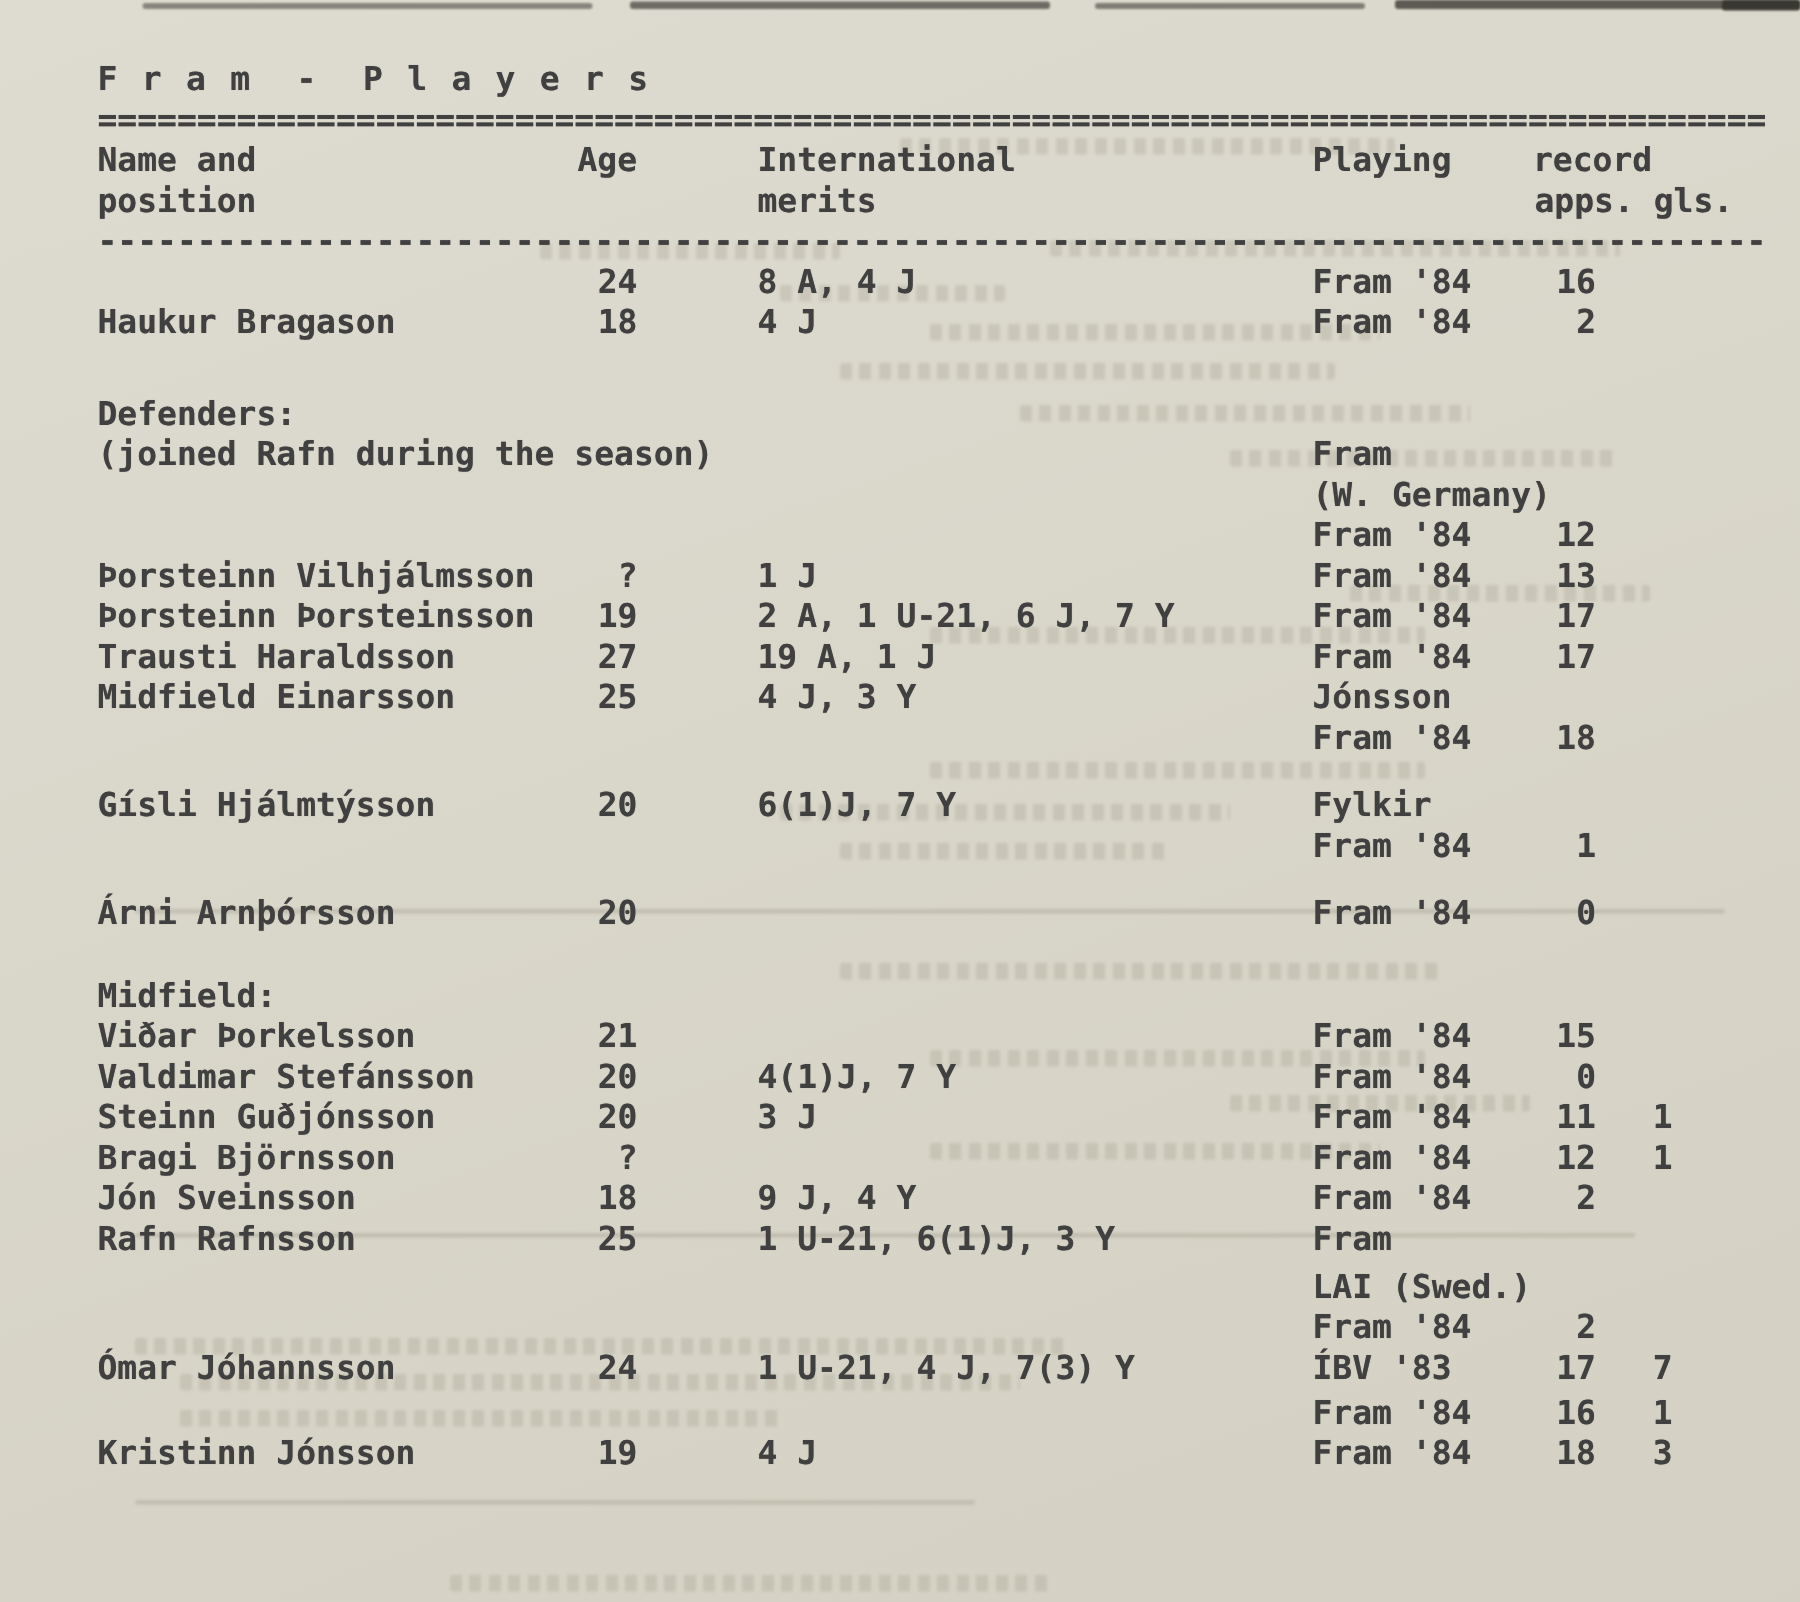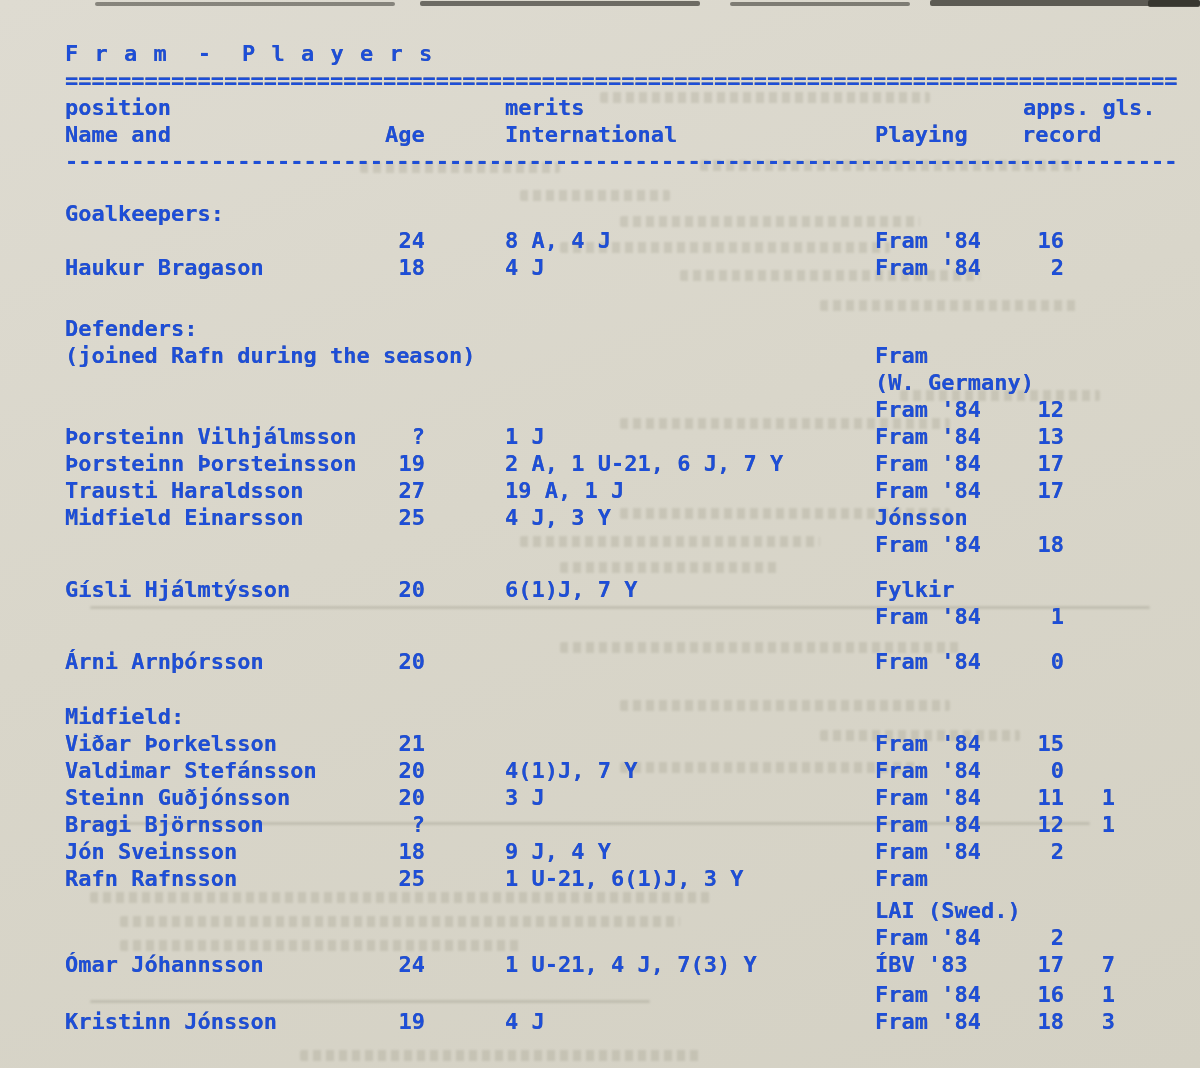--- a/index.html
+++ b/index.html
@@ -15,21 +15,21 @@
     background:repeating-linear-gradient(90deg,rgba(146,143,123,0.55) 0 8px,rgba(146,143,123,0) 8px 13px);
     filter:blur(1.2px);opacity:.42;
   }
   .ghost-line{
     position:absolute;height:3px;background:rgba(130,128,110,.5);
     filter:blur(1px);opacity:.5;border-radius:2px;
   }
   
   .scan-edge{position:absolute;background:#32312b;filter:blur(.6px);border-radius:2px;}
 
-  .content{position:absolute;left:65px;top:40px;width:1112px;color:#1d4ed8;}
+  .content{position:absolute;left:65px;top:40px;width:1112px;color:#404040;}
   .line{position:relative;height:27px;line-height:27px;font-size:22px;font-weight:700;
         white-space:pre;text-shadow:0 0 .5px rgba(59,56,47,.55);}
   .title-line{letter-spacing:1.5px;}
   .rule{overflow:hidden;}
   .cell{position:absolute;top:0;}
   .c-name{left:0;}
   .c-age{left:300px;width:60px;text-align:right;}
   .c-merits{left:440px;}
   .c-club{left:810px;}
   .c-apps{left:936px;width:63px;text-align:right;}
@@ -86,36 +86,35 @@
   <div class="ghost-line" style="left:90px;top:1000px;width:560px;"></div>
   <div class="ghost" style="left:300px;top:1050px;width:400px;"></div>
 
   <div class="content">
 
     <div class="line title-line">F r a m  -  P l a y e r s</div>
 
     <div class="line rule">====================================================================================</div>
 
     <div class="line">
-      <span class="cell h-name">position</span>
-      <span class="cell h-merits">merits</span>
-      <span class="cell h-appsgls">apps. gls.</span>
-    </div>
-
-    <div class="line">
       <span class="cell h-name">Name and</span>
       <span class="cell h-age">Age</span>
       <span class="cell h-merits">International</span>
       <span class="cell h-playing">Playing</span>
       <span class="cell h-record">record</span>
     </div>
 
+    <div class="line">
+      <span class="cell h-name">position</span>
+      <span class="cell h-merits">merits</span>
+      <span class="cell h-appsgls">apps. gls.</span>
+    </div>
+
     <div class="line rule">------------------------------------------------------------------------------------</div>
 
-    <div class="line mt25">Goalkeepers:</div>
 
     <div class="line">
       <span class="cell c-age">24</span>
       <span class="cell c-merits">8 A, 4 J</span>
       <span class="cell c-club">Fram '84</span>
       <span class="cell c-apps">16</span>
       <span class="cell c-gls"></span>
     </div>
     <div class="line">
       <span class="cell c-name">Haukur Bragason</span>

